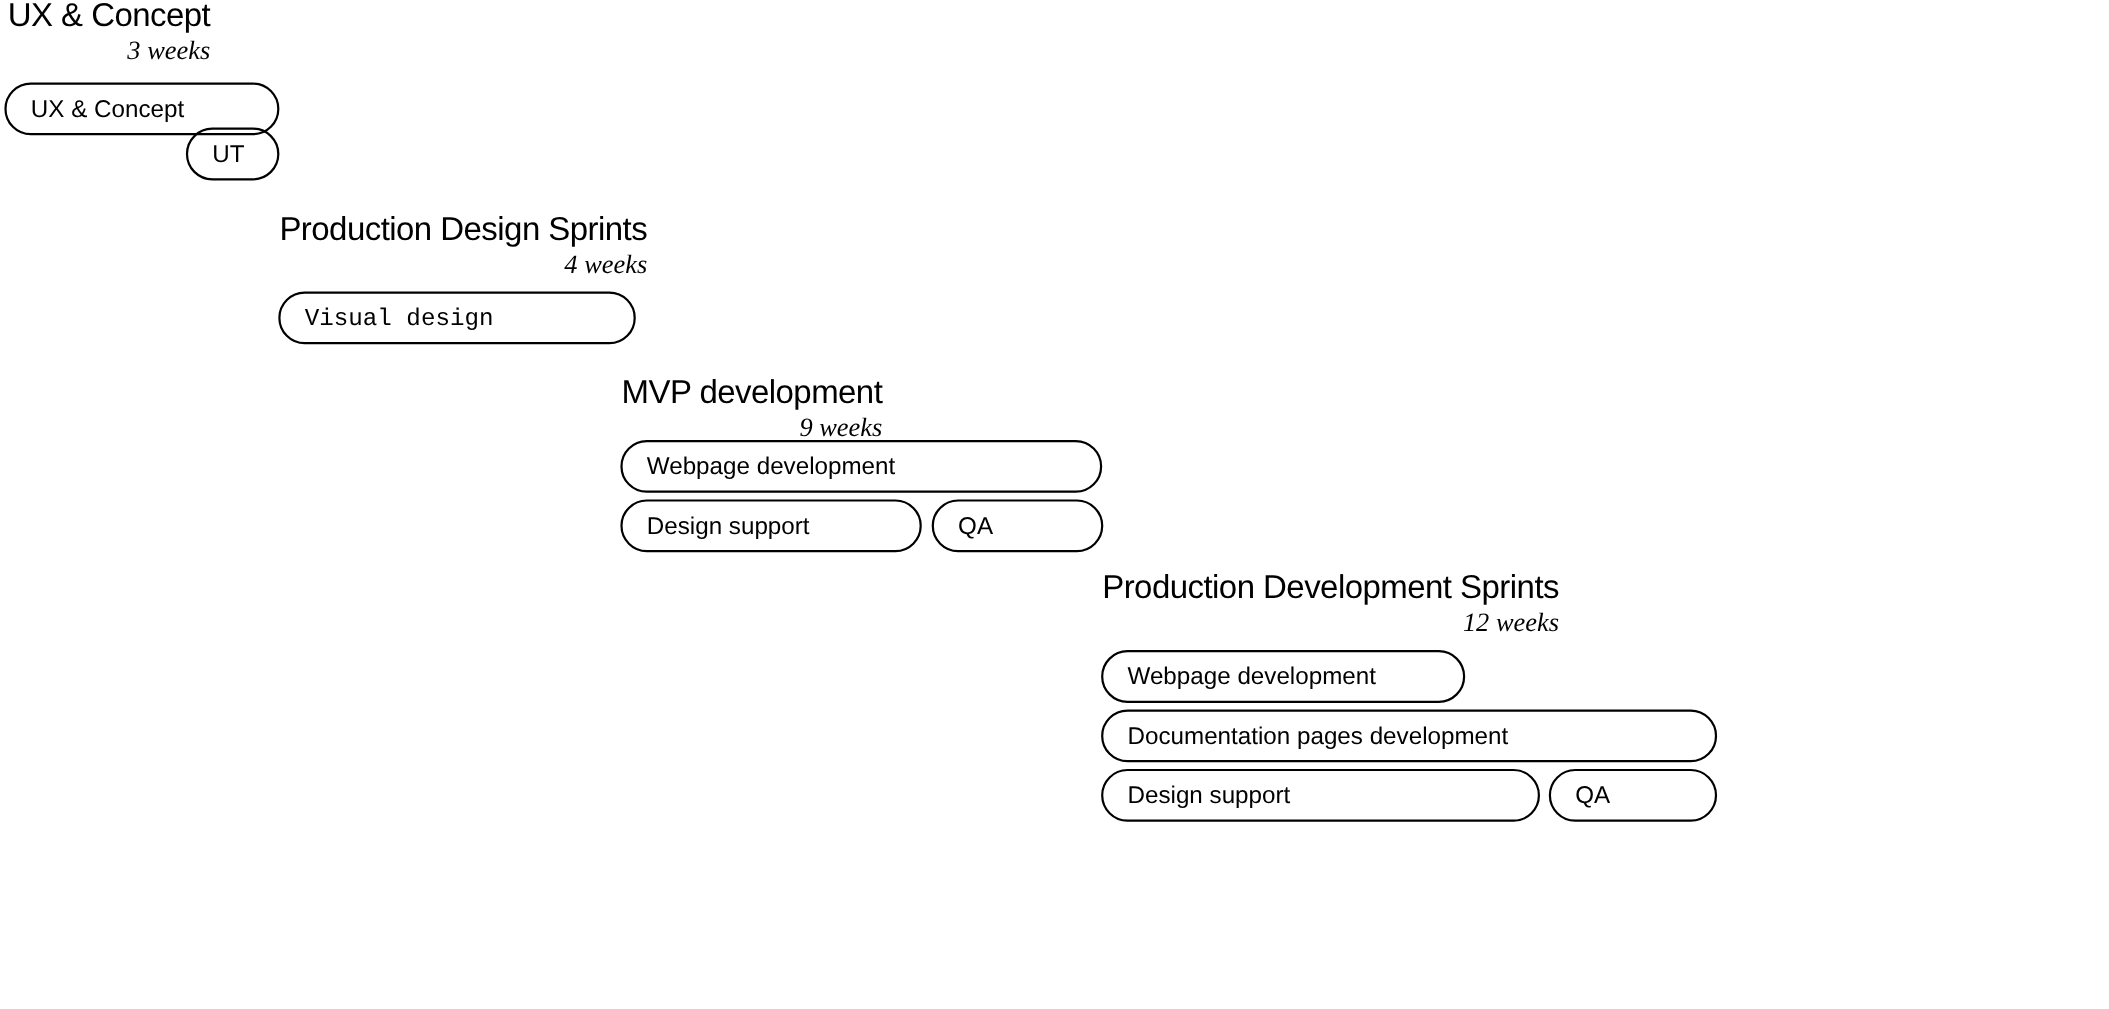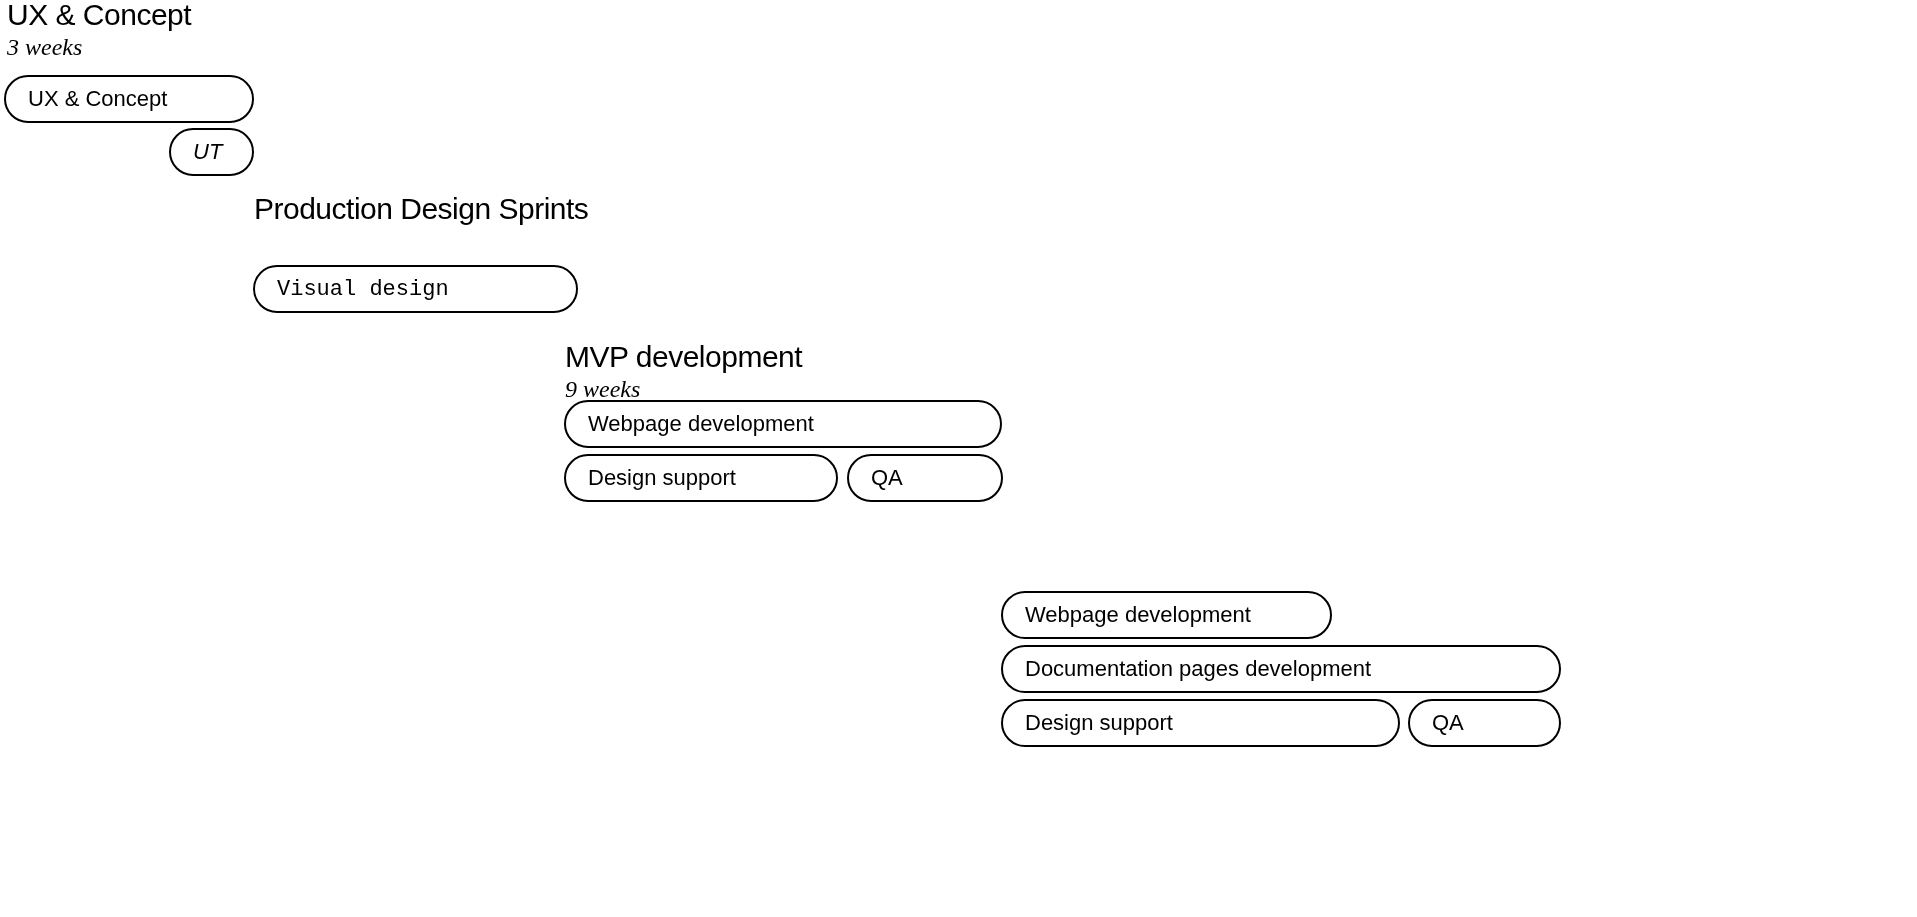--- a/index.html
+++ b/index.html
@@ -25,20 +25,21 @@
     font-weight: 500;
     letter-spacing: -0.5px;
     line-height: 1.1;
   }
   .phase-duration {
     font-family: Georgia, "Times New Roman", serif;
     font-style: italic;
     font-size: 24px;
     margin-top: 2px;
     line-height: 1.2;
+    text-align: right;
   }
   .task-pill {
     position: absolute;
     box-sizing: border-box;
     border: 2px solid #000000;
     border-radius: 999px;
     font-size: 22px;
     font-weight: 400;
     display: flex;
     align-items: center;
@@ -52,45 +53,50 @@
 
 <div class="canvas">
 
   <div class="phase" style="left:7px; top:-2px;">
     <div class="phase-title">UX &amp; Concept</div>
     <div class="phase-duration">3 weeks</div>
   </div>
   <div class="task-pill" style="left:4px; top:75px; width:250px;">
     <span>UX &amp; Concept</span>
   </div>
-  <div class="task-pill" style="left:169px; top:128px; width:85px;font-style:italic;">
+  <div class="task-pill" style="left:169px; top:116px; width:85px;">
     <span>UT</span>
   </div>
 
   <div class="phase" style="left:254px; top:192px;">
     <div class="phase-title">Production Design Sprints</div>
+    <div class="phase-duration">4 weeks</div>
   </div>
   <div class="task-pill" style="left:253px; top:265px; width:325px;font-family:Liberation Mono, monospace;">
     <span>Visual design</span>
   </div>
 
   <div class="phase" style="left:565px; top:340px;">
     <div class="phase-title">MVP development</div>
     <div class="phase-duration">9 weeks</div>
   </div>
   <div class="task-pill" style="left:564px; top:400px; width:438px;">
     <span>Webpage development</span>
   </div>
   <div class="task-pill" style="left:564px; top:454px; width:274px;">
     <span>Design support</span>
   </div>
   <div class="task-pill" style="left:847px; top:454px; width:156px;">
     <span>QA</span>
   </div>
 
+  <div class="phase" style="left:1002px; top:518px;">
+    <div class="phase-title">Production Development Sprints</div>
+    <div class="phase-duration">12 weeks</div>
+  </div>
   <div class="task-pill" style="left:1001px; top:591px; width:331px;">
     <span>Webpage development</span>
   </div>
   <div class="task-pill" style="left:1001px; top:645px; width:560px;">
     <span>Documentation pages development</span>
   </div>
   <div class="task-pill" style="left:1001px; top:699px; width:399px;">
     <span>Design support</span>
   </div>
   <div class="task-pill" style="left:1408px; top:699px; width:153px;">

